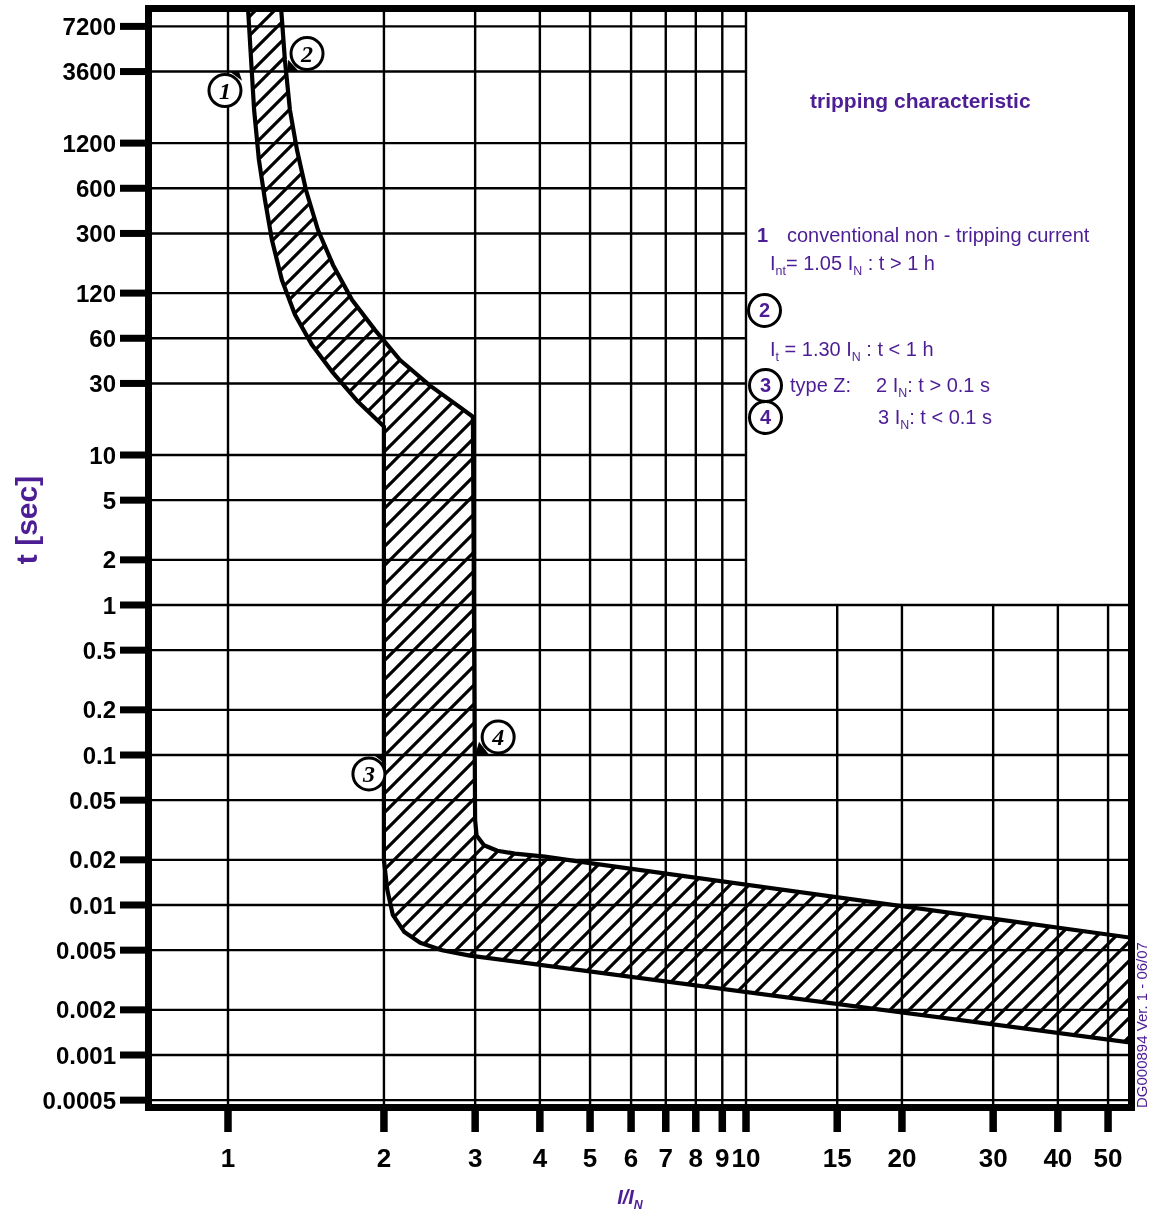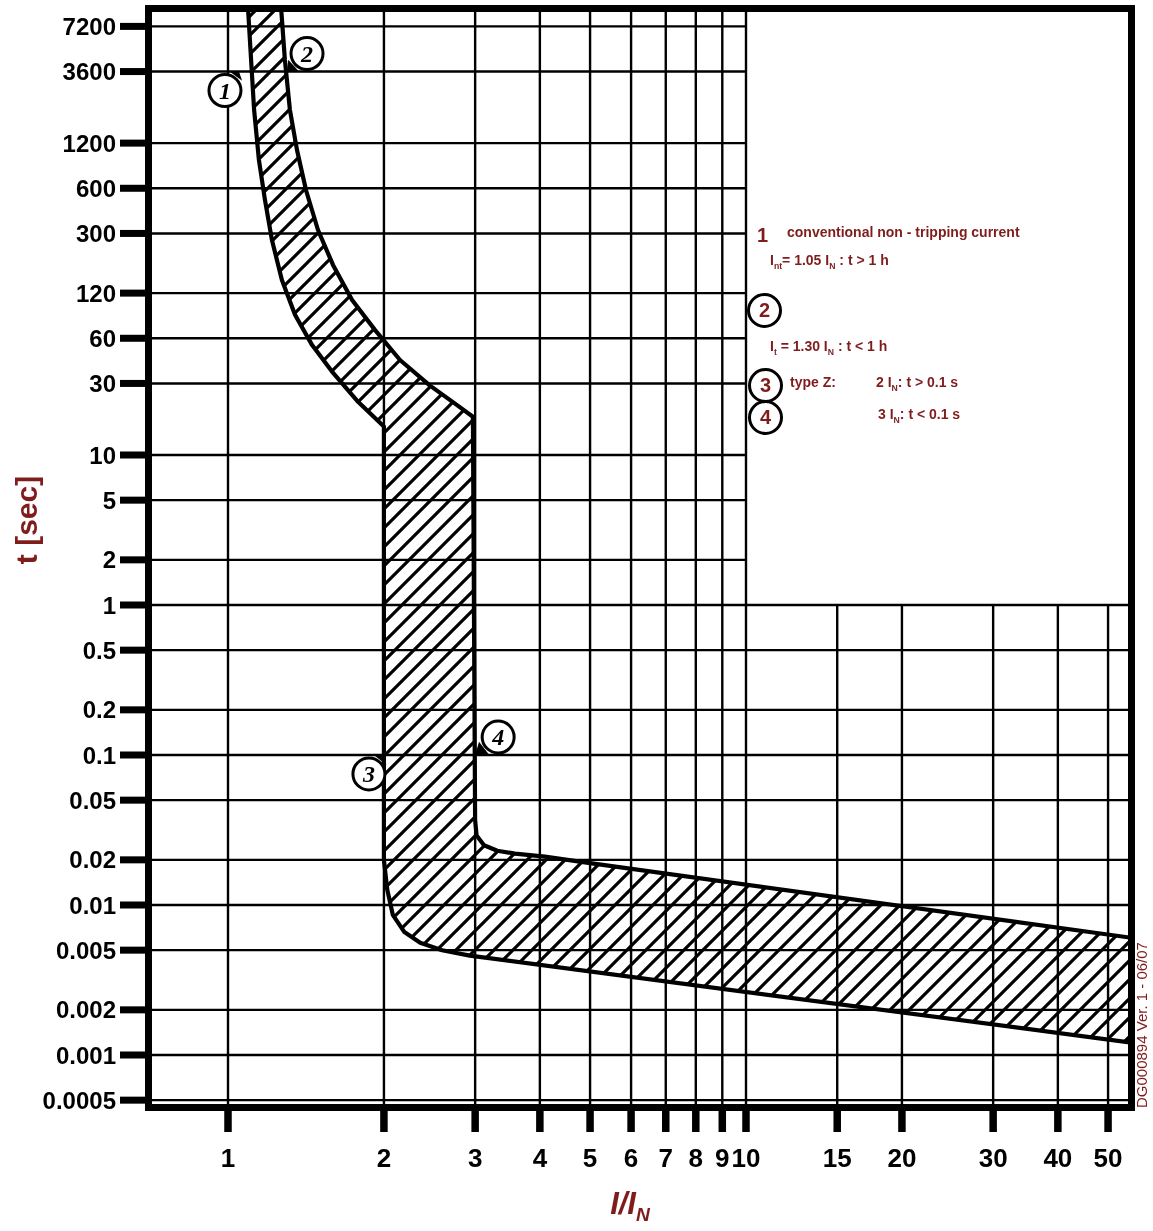--- a/index.html
+++ b/index.html
@@ -1,29 +1,29 @@
 <!DOCTYPE html>
 <html><head>
 <meta charset="utf-8">
 <style>
   html,body{margin:0;padding:0;background:#fff;}
   .page{position:relative;width:1153px;height:1231px;background:#ffffff;overflow:hidden;
-        font-family:"Liberation Sans",sans-serif;color:#7f1d1d;}
+        font-family:"Liberation Sans",sans-serif;color:#4c1d95;}
   svg{position:absolute;left:0;top:0;}
   .title-block{position:absolute;left:810px;top:87px;font-size:21px;font-weight:bold;line-height:27px;}
-  .lg-text{position:absolute;font-size:14px;font-weight:bold;white-space:nowrap;}
+  .lg-text{position:absolute;font-size:20px;font-weight:normal;white-space:nowrap;}
   .lg-num{position:absolute;font-size:20px;font-weight:bold;}
   .lg-circle{position:absolute;width:35px;height:35px;border:3px solid #000;border-radius:50%;
              box-sizing:border-box;display:flex;align-items:center;justify-content:center;
              font-size:20px;font-weight:bold;background:#fff;}
   .formula sub, .x-title sub{font-size:62%;line-height:0;}
   .y-title{position:absolute;left:-28px;top:503px;font-size:30px;font-weight:bold;
            transform:rotate(-90deg);transform-origin:center center;width:110px;text-align:center;}
   .x-title{position:absolute;left:560px;top:1186px;width:140px;text-align:center;
-           font-size:31px;font-weight:bold;font-style:italic;}
+           font-size:20px;font-weight:bold;font-style:italic;}
   .watermark{position:absolute;left:1133px;top:898px;height:210px;width:19px;font-size:15px;
              writing-mode:vertical-rl;transform:rotate(180deg);letter-spacing:0px;}
 </style>
 </head>
 <body>
 
 <div class="page">
 
   <svg id="plot" width="1153" height="1231" viewBox="0 0 1153 1231">
       <defs>
@@ -169,20 +169,21 @@
         <text x="368.93353775394223" y="782" text-anchor="middle" font-size="24" font-family="&quot;Liberation Serif&quot;,serif" font-style="italic" font-weight="bold" fill="#000">3</text>
       </g>
       <g>
         <path d="M475.14880994478517,755 L479.04325383338374,741.7935087017853 L488.90418601991354,754.3935887179067 Z" fill="#000"></path>
         <circle cx="498.14880994478517" cy="737" r="16" fill="#fff" stroke="#000" stroke-width="3"></circle>
         <text x="498.14880994478517" y="745" text-anchor="middle" font-size="24" font-family="&quot;Liberation Serif&quot;,serif" font-style="italic" font-weight="bold" fill="#000">4</text>
       </g>
     </svg>
 
   <div class="title-block">
+    <div>tripping characteristic</div>
   </div>
 
   <span class="lg-num" style="left:757px;top:224px">1</span>
   <span class="lg-text" style="left:787px;top:224px">conventional non - tripping current</span>
   <span class="lg-text formula" style="left:770px;top:252px">I<sub>nt</sub>= 1.05 I<sub>N</sub> : t &gt; 1 h</span>
 
   <span class="lg-circle" style="left:747px;top:293px">
     <span>2</span>
   </span>
   <span class="lg-text formula" style="left:770px;top:338px">I<sub>t</sub> = 1.30 I<sub>N</sub> : t &lt; 1 h</span>

